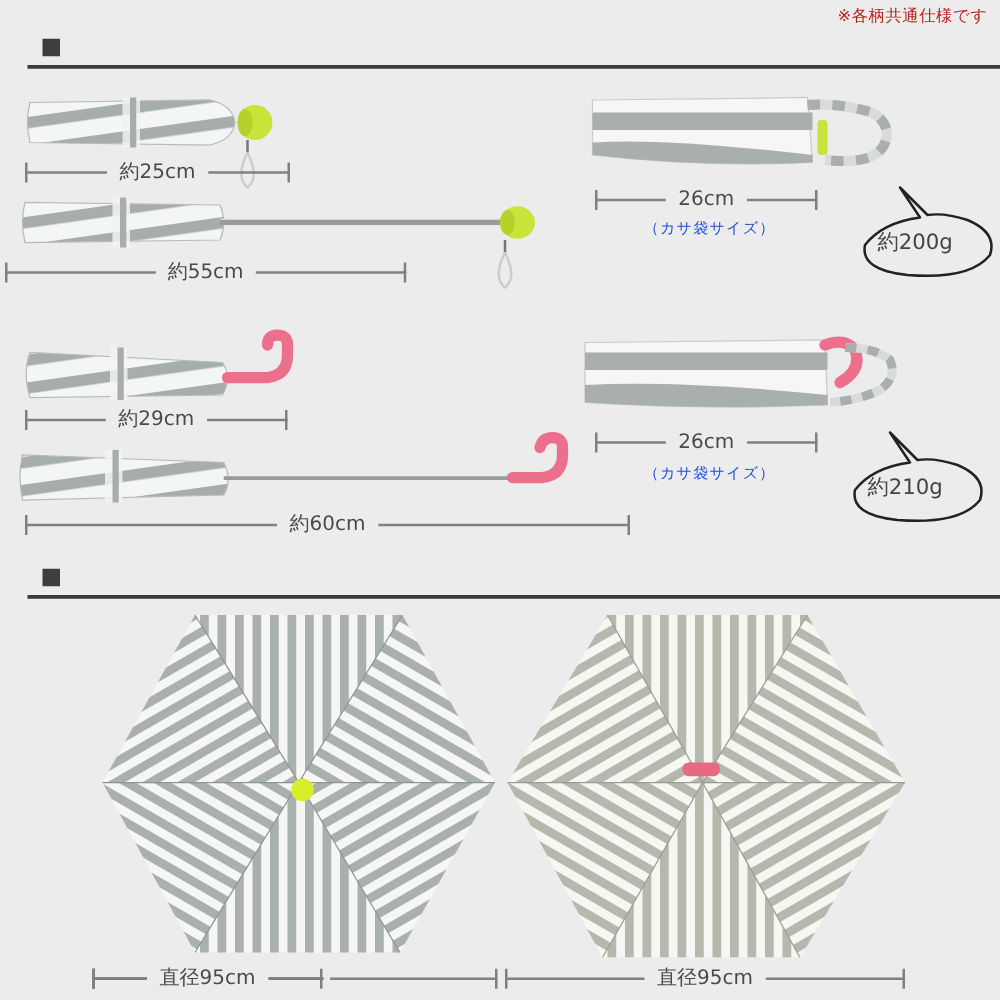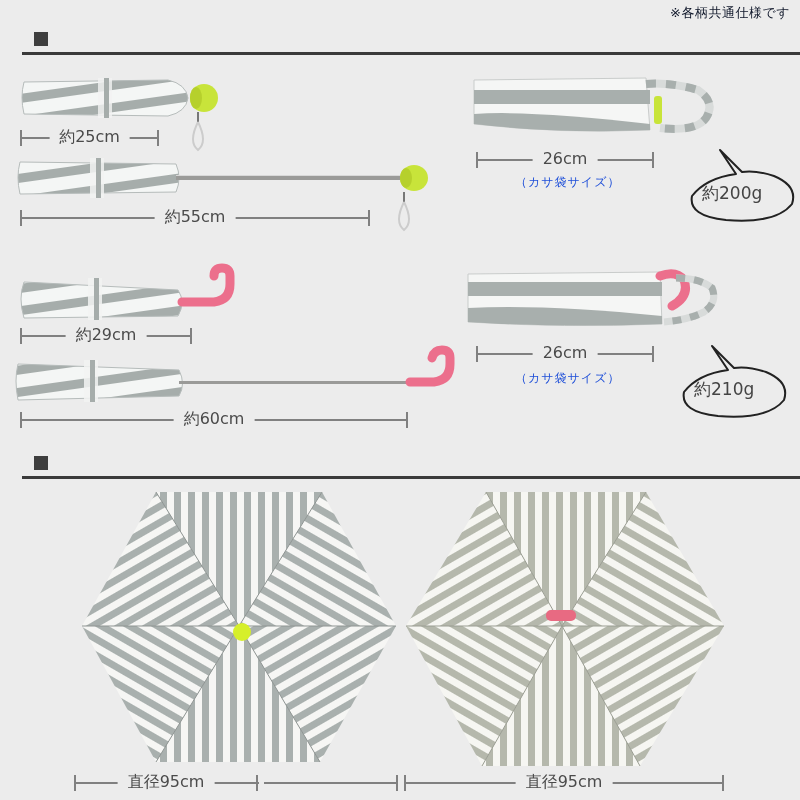--- a/index.html
+++ b/index.html
@@ -5,21 +5,21 @@
   html, body { margin: 0; padding: 0; }
   body {
     width: 800px; height: 800px; overflow: hidden;
     background: #ececec;
     font-family: "DejaVu Sans", "Liberation Sans", sans-serif;
     color: #3a3a3a;
     position: relative;
   }
   .abs { position: absolute; }
   .note {
-    right: 10px; top: 4px; font-size: 13px; color: #0f172a; letter-spacing: 0.5px;
+    right: 10px; top: 4px; font-size: 13px; color: #b91c1c; letter-spacing: 0.5px;
   }
   .section-title {
     left: 22px; font-size: 18px; color: #3a3a3a; letter-spacing: 3px;
     width: 778px; border-bottom: 3px solid #3a3a3a; padding-bottom: 3px; padding-left: 12px;
   }
   .section-title .sq {
     display: inline-block; width: 14px; height: 14px; background: #3e3e3e;
     margin-right: 4px; vertical-align: -1px;
   }
   .dim { height: 14px; }
@@ -62,41 +62,41 @@
     </defs>
     <path d="M6 10 Q2 25 6 42 L150 44 Q168 40 170 26 Q168 12 150 8 Z" fill="url(#strA)" stroke="#b6bcbb"></path>
     <rect x="80" y="6" width="14" height="40" fill="#f2f3f2" opacity="0.8"></rect>
     <rect x="86" y="6" width="5" height="40" fill="#a6adab"></rect>
     <ellipse cx="186" cy="26" rx="14" ry="14" fill="#c8e43a"></ellipse>
     <ellipse cx="178" cy="26" rx="6" ry="11" fill="#b6d02c"></ellipse>
     <path d="M180 40 L180 50" stroke="#777" stroke-width="2"></path>
     <path d="M180 50 Q170 70 180 78 Q190 70 180 50" fill="none" stroke="#ccc" stroke-width="2"></path>
   </svg>
 </div>
-<div class="abs dim" style="left:20px; top:130px; width:139px;">
+<div class="abs dim" style="left:20px; top:130px; width:212px;">
   <div class="line"></div>
     <div class="tick l"></div>
     <div class="tick r"></div>
   <span class="label">約25cm</span>
 </div>
 
 <div class="abs" style="left:16px; top:152px;">
   <svg width="420" height="90" viewBox="0 0 420 90">
     <path d="M4 10 Q0 25 4 42 L160 40 Q166 26 160 12 Z" fill="url(#strA)" stroke="#b6bcbb"></path>
     <rect x="74" y="6" width="14" height="40" fill="#f2f3f2" opacity="0.85"></rect>
     <rect x="80" y="6" width="5" height="40" fill="#a6adab"></rect>
     <rect x="160" y="24" width="230" height="4" fill="#9a9a98"></rect>
     <rect x="160" y="23" width="230" height="1" fill="#d8d8d8"></rect>
     <ellipse cx="398" cy="26" rx="14" ry="13" fill="#c8e43a"></ellipse>
     <ellipse cx="390" cy="26" rx="6" ry="10" fill="#b6d02c"></ellipse>
     <path d="M388 40 L388 50" stroke="#777" stroke-width="2"></path>
     <path d="M388 50 Q378 70 388 78 Q398 70 388 50" fill="none" stroke="#ccc" stroke-width="2"></path>
   </svg>
 </div>
-<div class="abs dim" style="left:20px; top:210px; width:350px;">
+<div class="abs dim" style="left:4px; top:210px; width:321px;">
   <div class="line"></div>
     <div class="tick l"></div>
     <div class="tick r"></div>
   <span class="label">約55cm</span>
 </div>
 
 <div class="abs" style="left:470px; top:74px;">
   <svg width="250" height="70" viewBox="0 0 250 70">
     <path d="M4 6 L176 4 L180 56 Q90 60 4 50 Z" fill="#f5f6f5" stroke="#c9cccb"></path>
     <rect x="4" y="16" width="176" height="14" fill="#a8afad"></rect>
@@ -122,37 +122,37 @@
 </div>
 
 <div class="abs" style="left:18px; top:262px;">
   <svg width="220" height="70" viewBox="0 0 220 70">
     <path d="M6 20 Q0 36 6 56 L160 54 Q168 40 160 28 Z" fill="url(#strA)" stroke="#b6bcbb"></path>
     <rect x="70" y="16" width="14" height="42" fill="#f2f3f2" opacity="0.85"></rect>
     <rect x="76" y="16" width="5" height="42" fill="#a6adab"></rect>
     <path d="M164 40 L196 40 Q212 38 212 22 L212 14 Q212 6 204 6 Q196 6 196 14" fill="none" stroke="#ec6f8c" stroke-width="9" stroke-linecap="round"></path>
   </svg>
 </div>
-<div class="abs dim" style="left:20px; top:328px; width:172px;">
+<div class="abs dim" style="left:20px; top:328px; width:210px;">
   <div class="line"></div>
     <div class="tick l"></div>
     <div class="tick r"></div>
   <span class="label">約29cm</span>
 </div>
 
 <div class="abs" style="left:14px; top:344px;">
   <svg width="450" height="70" viewBox="0 0 450 70">
     <path d="M4 20 Q0 36 4 56 L165 52 Q172 40 165 26 Z" fill="url(#strA)" stroke="#b6bcbb"></path>
     <rect x="70" y="16" width="14" height="42" fill="#f2f3f2" opacity="0.85"></rect>
     <rect x="76" y="16" width="5" height="42" fill="#a6adab"></rect>
     <rect x="165" y="37" width="230" height="3" fill="#9a9a98"></rect>
     <path d="M396 38 L420 38 Q436 36 436 20 L436 14 Q436 6 428 6 Q420 6 418 14" fill="none" stroke="#ec6f8c" stroke-width="9" stroke-linecap="round"></path>
   </svg>
 </div>
-<div class="abs dim" style="left:20px; top:412px; width:388px;">
+<div class="abs dim" style="left:20px; top:412px; width:484px;">
   <div class="line"></div>
     <div class="tick l"></div>
     <div class="tick r"></div>
   <span class="label">約60cm</span>
 </div>
 
 <div class="abs" style="left:464px; top:266px;">
   <svg width="260" height="70" viewBox="0 0 260 70">
     <path d="M4 8 L196 6 L198 58 Q100 62 4 56 Z" fill="#f5f6f5" stroke="#c9cccb"></path>
     <rect x="4" y="16" width="194" height="14" fill="#a8afad"></rect>

